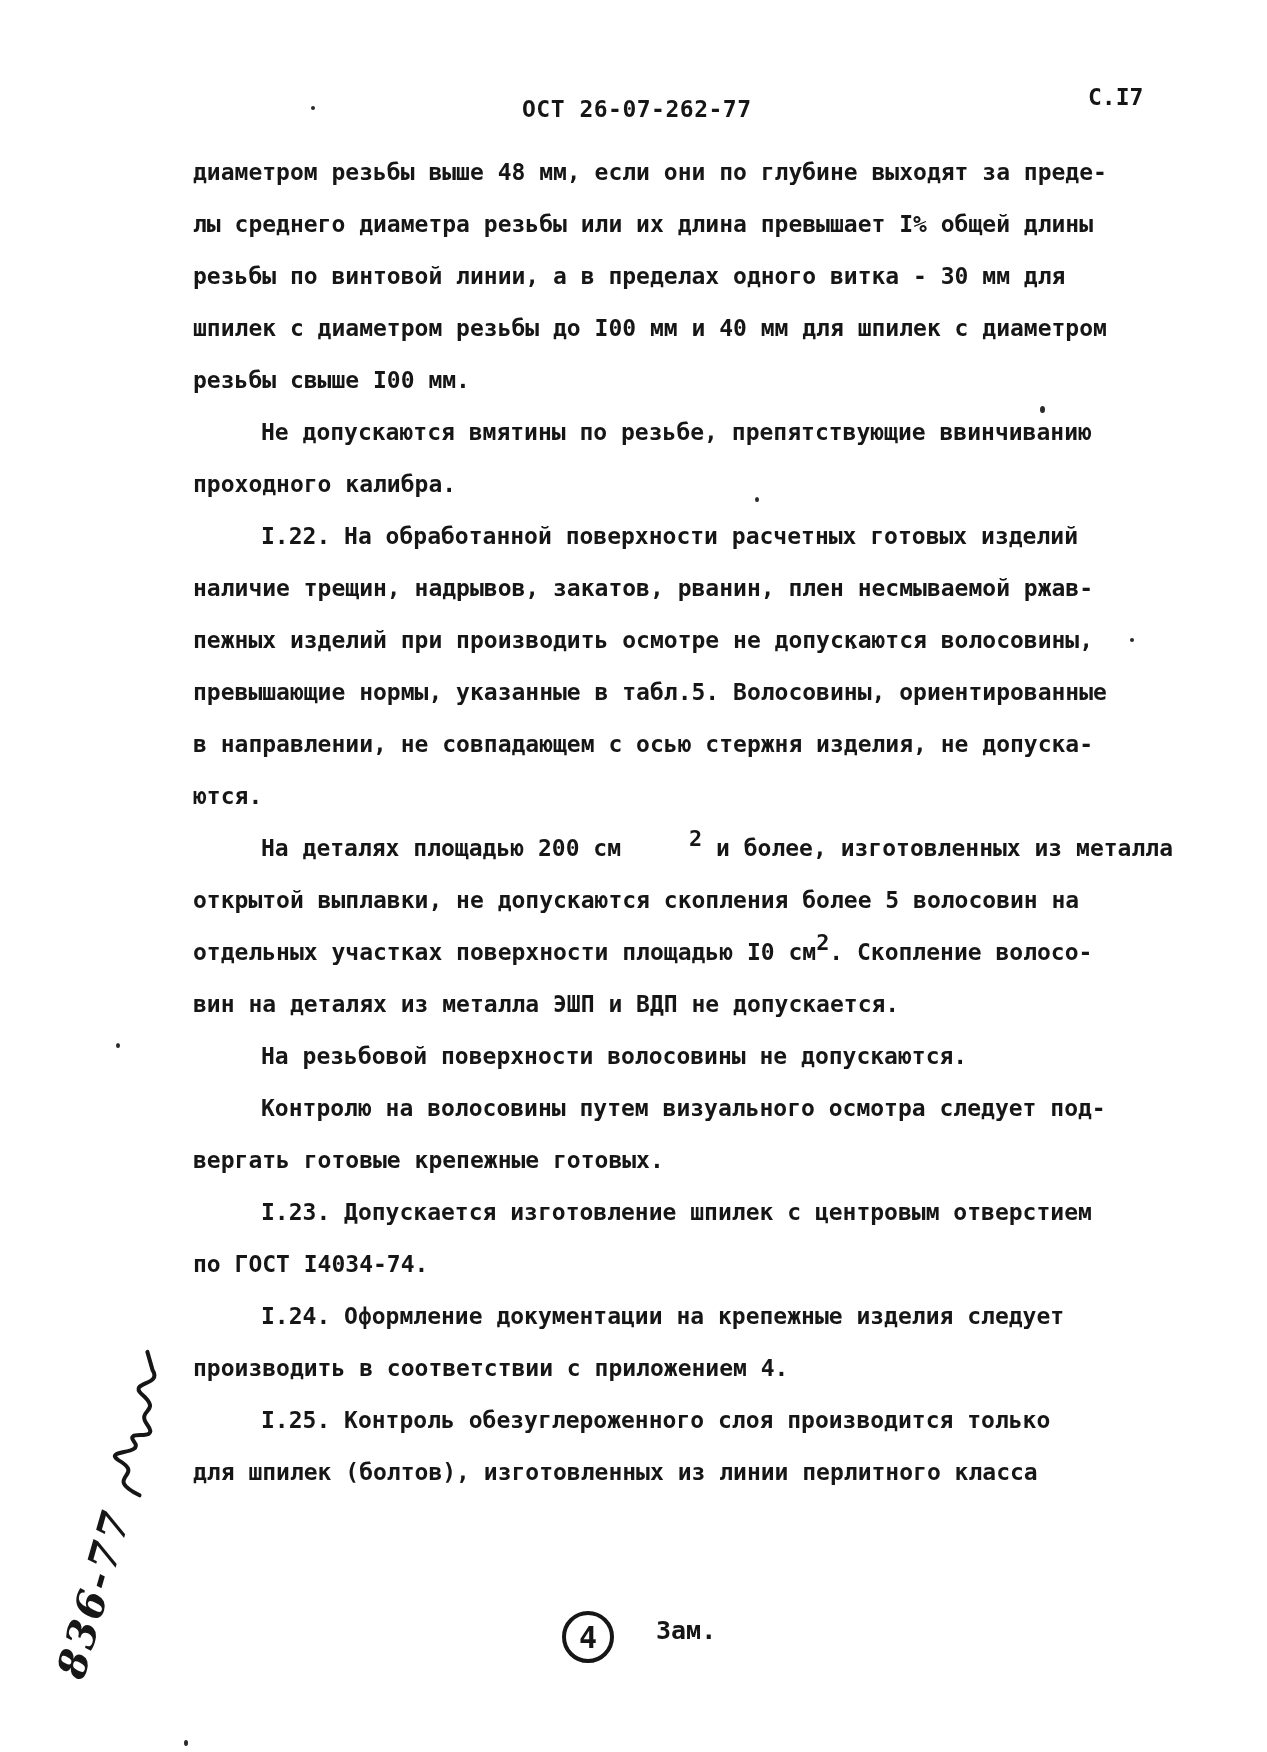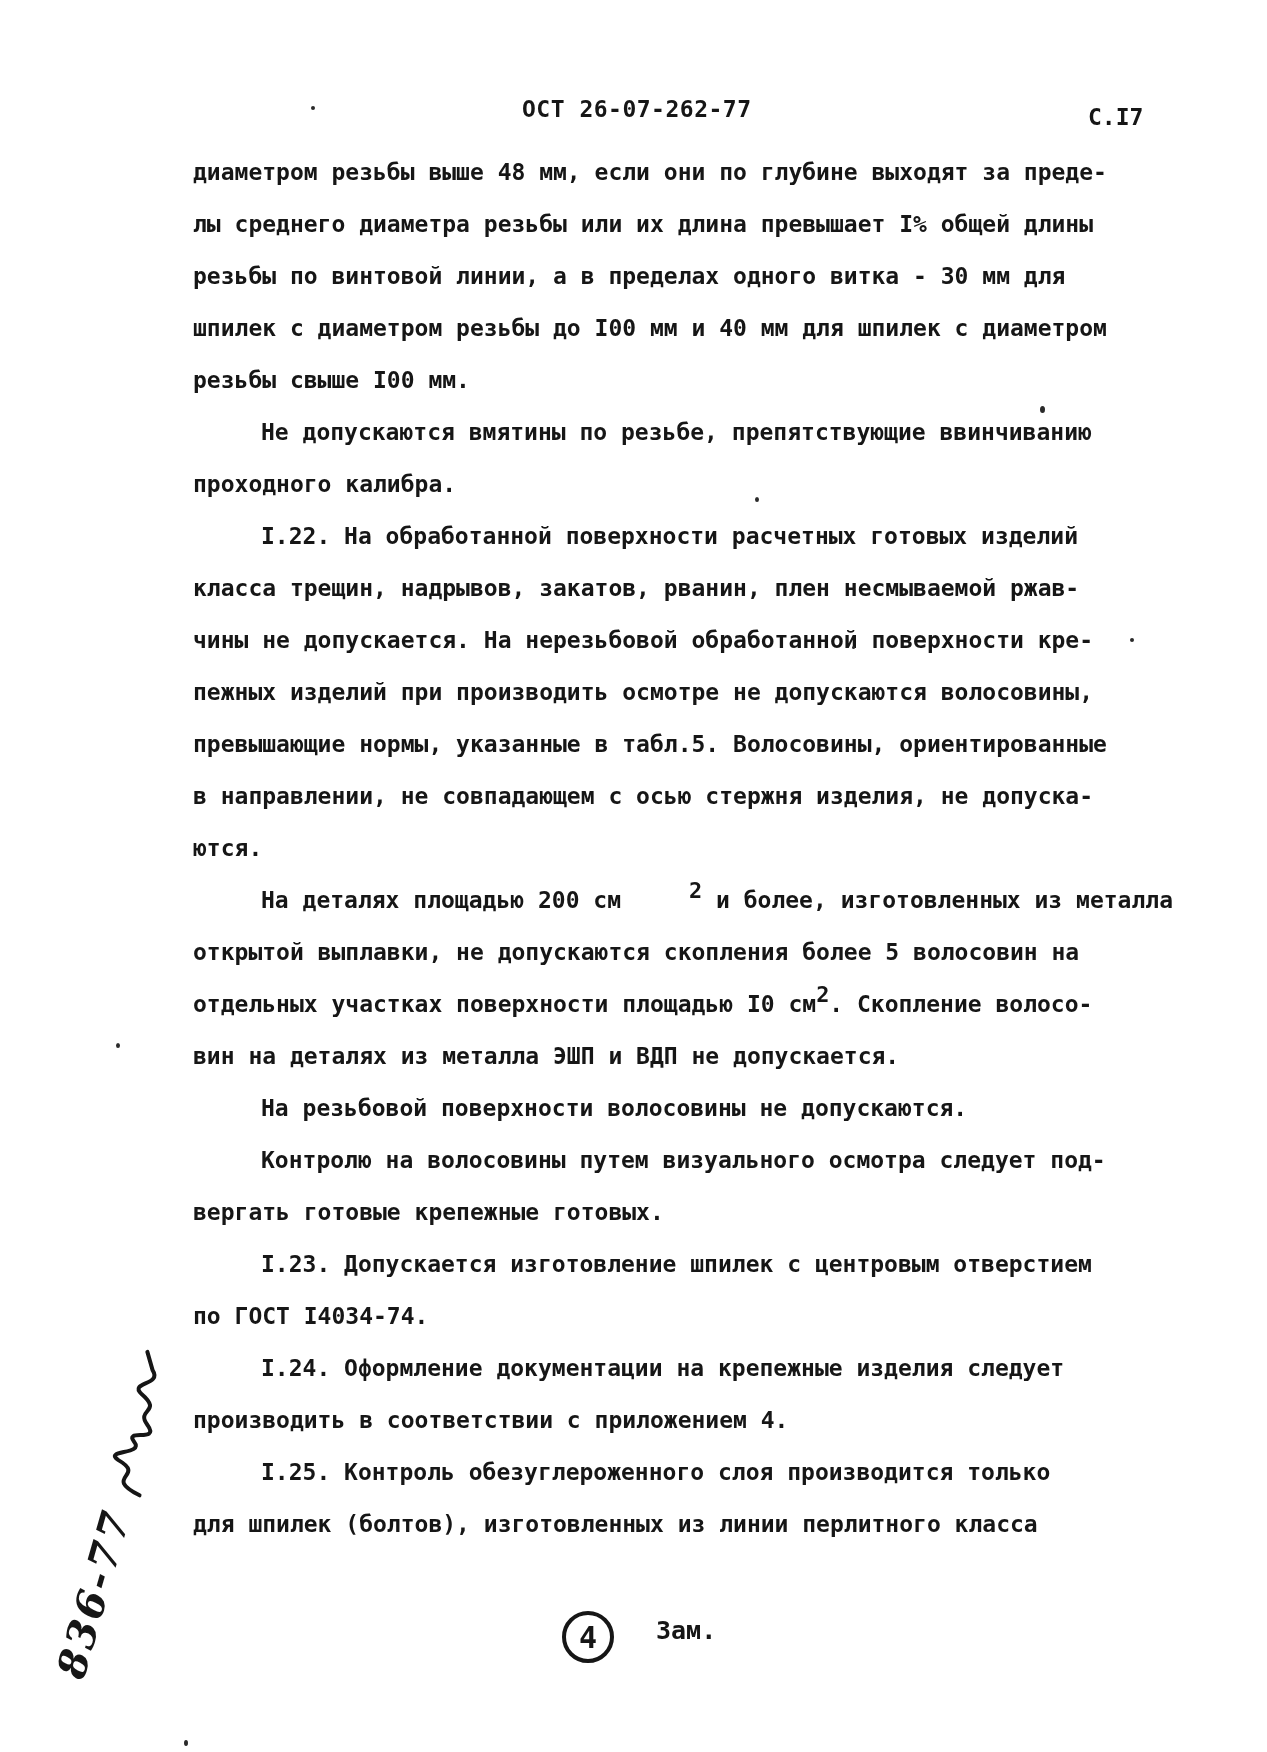--- a/index.html
+++ b/index.html
@@ -16,21 +16,21 @@
     background: #ffffff;
   }
   
   .doc-number {
     position: absolute; left: 502px; top: 96px;
     font-size: 23px; font-weight: bold; letter-spacing: 0.5px;
     white-space: pre;
     margin-left: 20px;
   }
   .page-number {
-    position: absolute; left: 1088px; top: 104px;
+    position: absolute; left: 1088px; top: 84px;
     font-size: 23px; font-weight: bold;
     white-space: pre;
   }
   
   .doc-body {
     position: absolute; left: 193px; top: 146px;
     width: 950px;
     font-size: 23px; font-weight: bold;
     letter-spacing: 0px;
   }
@@ -87,22 +87,21 @@
 
   <div class="doc-body">
       <div class="line">диаметром резьбы выше 48 мм, если они по глубине выходят за преде-</div>
       <div class="line">лы среднего диаметра резьбы или их длина превышает I% общей длины</div>
       <div class="line">резьбы по винтовой линии, а в пределах одного витка - 30 мм для</div>
       <div class="line">шпилек с диаметром резьбы до I00 мм и 40 мм для шпилек с диаметром</div>
       <div class="line">резьбы свыше I00 мм.</div>
       <div class="line indent">Не допускаются вмятины по резьбе, препятствующие ввинчиванию</div>
       <div class="line">проходного калибра.</div>
       <div class="line indent">I.22. На обработанной поверхности расчетных готовых изделий</div>
-      <div class="line">класса трещин, надрывов, закатов, рванин, плен несмываемой ржав-</div>
-      <div class="line">чины не допускается. На нерезьбовой обработанной поверхности кре-</div>
+      <div class="line">наличие трещин, надрывов, закатов, рванин, плен несмываемой ржав-</div>
       <div class="line">пежных изделий при производить осмотре не допускаются волосовины,</div>
       <div class="line">превышающие нормы, указанные в табл.5. Волосовины, ориентированные</div>
       <div class="line">в направлении, не совпадающем с осью стержня изделия, не допуска-</div>
       <div class="line">ются.</div>
       <div class="line indent">На деталях площадью 200 см<span class="sup">2</span> и более, изготовленных из металла</div>
       <div class="line">открытой выплавки, не допускаются скопления более 5 волосовин на</div>
       <div class="line">отдельных участках поверхности площадью I0 см<span class="sup">2</span>. Скопление волосо-</div>
       <div class="line">вин на деталях из металла ЭШП и ВДП не допускается.</div>
       <div class="line indent">На резьбовой поверхности волосовины не допускаются.</div>
       <div class="line indent">Контролю на волосовины путем визуального осмотра следует под-</div>

